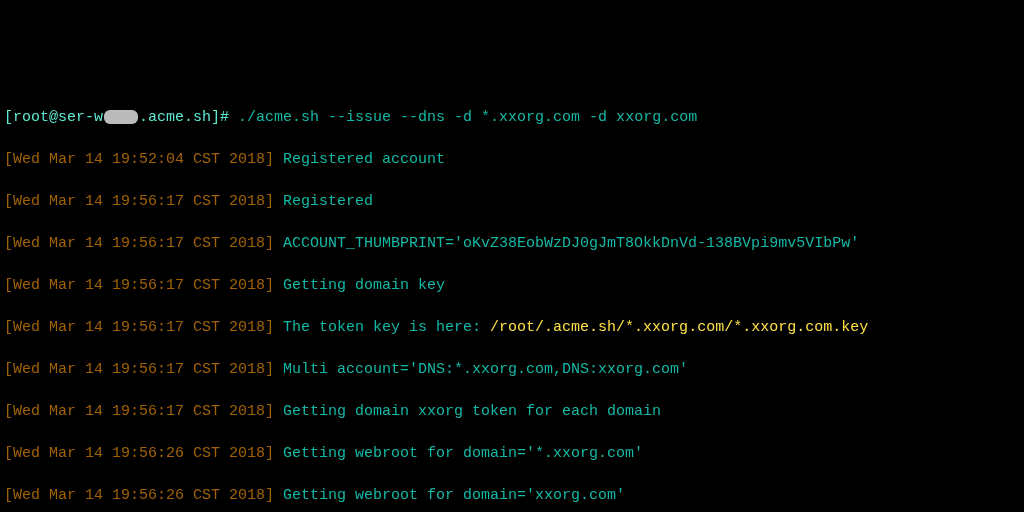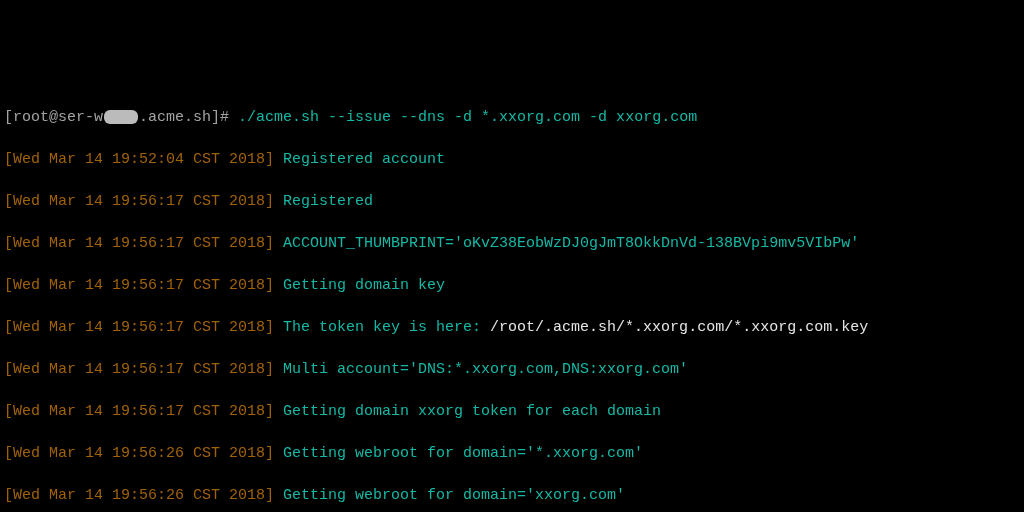--- a/index.html
+++ b/index.html
@@ -9,22 +9,22 @@
       font-family: "Courier New", monospace;
       font-size: 15px;
       line-height: 1.4;
       padding: 2px 4px;
       width: 1024px;
       height: 512px;
       overflow: hidden;
       white-space: pre;
     }
     .line { display: block; }
-    .prompt { color: #a3a3a3; margin-top: 21px; }
-    .green { color: #e5e5e5; text-align: center; }
+    .prompt { color: #5eead4; margin-top: 21px; }
+    .green { color: #fde047; text-align: center; }
     .white { color: #14b8a6; }
     .ts { color: #a16207; }
     .smudge {
       display: inline-block;
       width: 34px;
       height: 14px;
       background: #bbb;
       border-radius: 6px;
       vertical-align: middle;
       margin: 0 1px;

